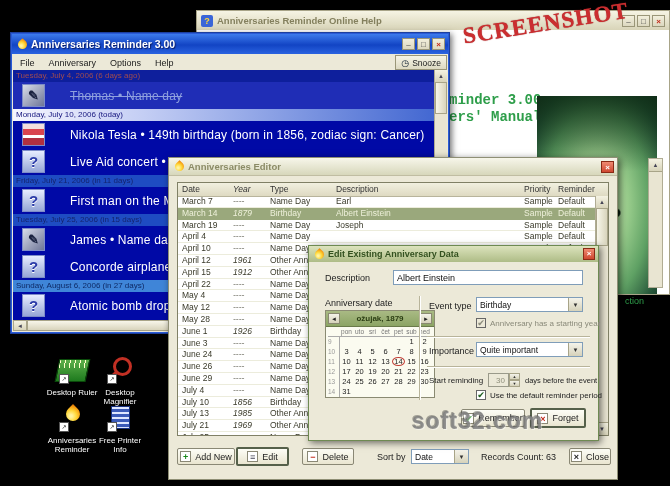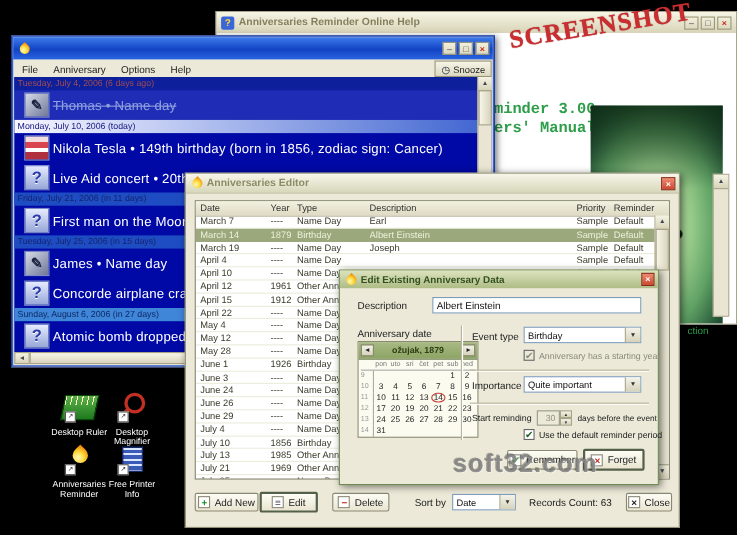--- a/index.html
+++ b/index.html
@@ -55,21 +55,21 @@
   .snooze{margin-left:auto;display:flex;align-items:center;gap:3px;border:1px solid #9a9678;
           background:linear-gradient(#f6f4e6,#ddd9c2);padding:0 5px;height:13px;font-size:8.5px;color:#222;}
   .clockg{font-size:9px;color:#123;}
   #alist{position:absolute;left:2px;right:2px;top:37px;bottom:13px;background:#0009a6;overflow:hidden;}
   .lhdr{height:12px;font-size:8px;line-height:12px;padding-left:3px;white-space:nowrap;}
   .past-h{background:#0e1f9c;color:#a04c50;}
   .today-h{background:linear-gradient(90deg,#f6f6ff 0%,#c4cef4 30%,#3d63d0 100%);color:#15157e;}
   .near-h{background:#1e4cc2;color:#15246e;}
   .far-h{background:#3f85d8;color:#0e2a66;}
   .litem{height:27px;color:#fff;font-size:12px;display:flex;align-items:center;white-space:nowrap;}
-  .litem .txt{margin-left:3px;letter-spacing:.2px;}
+  .litem .txt{margin-left:25px;letter-spacing:.2px;}
   .past-i{background:#1f2db6;color:#8fa0de;}
   .past-i .txt{text-decoration:line-through;}
   .ic{width:23px;height:23px;margin-left:9px;border:1px solid #7d8cc8;box-sizing:border-box;flex:0 0 auto;
       display:flex;align-items:center;justify-content:center;font-weight:bold;}
   .ic-nameday{background:linear-gradient(135deg,#d8dce8,#6e7698);color:#1a2240;font-size:13px;}
   .ic-birthday{background:linear-gradient(180deg,#f2dede 0%,#f2dede 25%,#d9454f 25%,#d9454f 52%,#ffffff 52%,#ffffff 66%,#b03040 66%,#b03040 100%);}
   .ic-question{background:linear-gradient(180deg,#e6ecff,#96a6d6);color:#2a3aa8;font-size:15px;text-shadow:0 1px 0 #fff;}
   .vsb{position:absolute;right:2px;top:37px;bottom:13px;width:12px;background:#e9e5d2;border-left:1px solid #b0ac94;}
   .hsb{position:absolute;left:2px;right:14px;bottom:2px;height:11px;background:#e9e5d2;display:flex;align-items:stretch;}
   .hsb .sbarrow{width:12px;height:auto;line-height:11px;border:1px solid #a8a488;}
@@ -81,21 +81,21 @@
   .etitle{height:17px;background:linear-gradient(#f7f6ea,#d7d7bb);display:flex;align-items:center;padding:0 3px;
           border-bottom:1px solid #c0bda2;}
   .ettext{font-size:9.5px;font-weight:bold;color:#8b8b66;}
   #etable{position:absolute;left:8px;right:8px;top:24px;height:252px;background:#fff;border:1px solid #808066;}
   #ethead{height:13px;background:linear-gradient(#f2f0e0,#dedac2);border-bottom:1px solid #b8b49c;position:relative;}
   #ethead .tc{font-size:8.5px;color:#333;top:1px;}
   #etbody{position:absolute;left:0;right:12px;top:13px;bottom:0;overflow:hidden;}
   .trow{position:relative;height:10.8px;border-bottom:1px solid #ececdc;color:#3a3a2a;}
   .trow.sel{background:#9aa87c;color:#eef0da;border-bottom-color:#9aa87c;}
   .tc{position:absolute;font-size:8.5px;line-height:10.5px;white-space:nowrap;overflow:hidden;}
-  .c0{left:4px;width:60px;} .c1{left:68px;width:23px;} .c2{left:92px;width:64px;}
+  .c0{left:4px;width:60px;} .c1{left:55px;width:23px;font-style:italic;} .c2{left:92px;width:64px;}
   .c3{left:158px;width:186px;} .c4{left:346px;width:34px;} .c5{left:380px;width:40px;}
   .esb{position:absolute;right:0;top:13px;bottom:0;width:12px;background:#e9e5d2;border-left:1px solid #b0ac94;}
   .esb .down{position:absolute;bottom:0;left:0;right:0;border-bottom:none;border-top:1px solid #a8a488;}
   .ebtns .lbl{position:absolute;font-size:9px;color:#222;}
   
   #dlg{left:308px;top:245px;width:291px;height:196px;background:#ece9d8;border:1px solid #6e8a52;
        box-shadow:2px 2px 7px rgba(0,0,0,.55);z-index:4;}
   .dtitle{height:16px;background:linear-gradient(#dce3bd,#aebc86);display:flex;align-items:center;padding:0 3px;}
   .dttext{font-size:9px;font-weight:bold;color:#33511f;}
   .dlabel{position:absolute;font-size:9px;color:#222;white-space:nowrap;}
@@ -167,20 +167,21 @@
       <div class="hlink">ction</div>
       <div class="help-sb">
         <div class="sbarrow">▲</div>
       </div>
     </div>
   </div>
 
   <div class="window" id="win-main">
     <div class="mtitle">
       <span class="flame"></span>
+      <span class="mttext">Anniversaries Reminder 3.00</span>
       <span class="caps">
         <span class="cap">–</span>
         <span class="cap">□</span>
         <span class="cap capx">×</span>
       </span>
     </div>
     <div class="menubar">
       <span class="mitem">File</span>
       <span class="mitem">Anniversary</span>
       <span class="mitem">Options</span>

